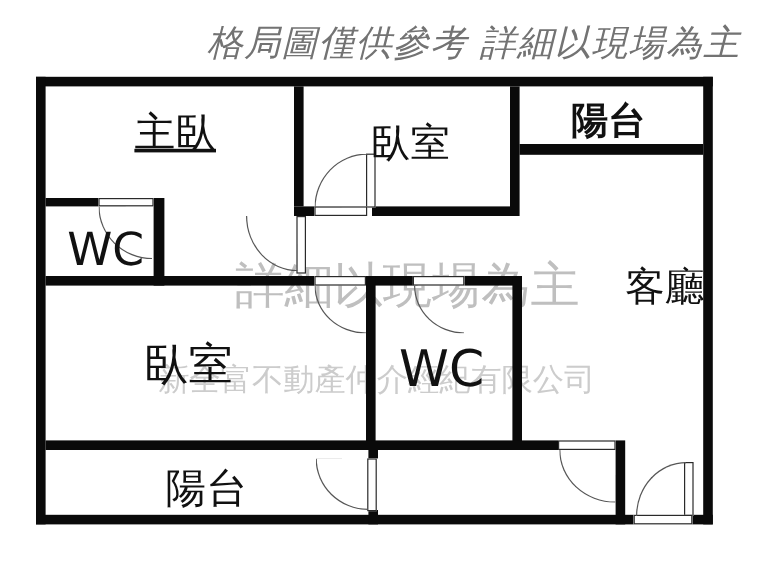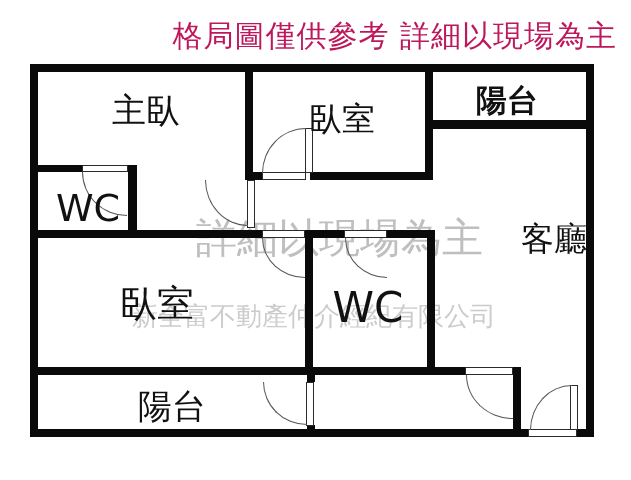--- a/index.html
+++ b/index.html
@@ -1,19 +1,19 @@
 <!DOCTYPE html>
 <html><head>
 <meta charset="utf-8">
 <style>
   html,body{margin:0;padding:0;background:#ffffff;}
   .canvas{position:relative;width:631px;height:480px;background:#ffffff;overflow:hidden;
           font-family:"DejaVu Sans","Liberation Sans",sans-serif;}
   .title{position:absolute;top:16px;right:14px;font-size:30px;letter-spacing:1px;
-         color:#be185d;white-space:nowrap;font-weight:400;}
+         color:#737373;white-space:nowrap;font-weight:400;font-style:italic;}
   .wm{position:absolute;font-family:"DejaVu Serif","Liberation Serif",serif;
       white-space:nowrap;user-select:none;}
   .wm1{left:196px;top:211px;font-size:41px;color:#bfbfbf;letter-spacing:0px;}
   .wm2{left:132px;top:299px;font-size:26px;color:#cccccc;letter-spacing:0px;}
   .wall{position:absolute;background:#0a0a0a;}
   .leaf{position:absolute;background:#ffffff;border:1px solid #2a2a2a;box-sizing:border-box;}
   .arc{position:absolute;box-sizing:border-box;}
   .arc-bl{border-left:1px solid #555;border-bottom:1px solid #555;border-bottom-left-radius:100% 100%;}
   .arc-tl{border-left:1px solid #555;border-top:1px solid #555;border-top-left-radius:100% 100%;}
   .room-label{position:absolute;transform:translateX(-50%);color:#111;white-space:nowrap;font-weight:400;}
@@ -65,21 +65,21 @@
 
   <div class="arc arc-bl" style="left:82px;top:172px;width:45px;height:44px;"></div>
   <div class="arc arc-bl" style="left:205px;top:180px;width:43px;height:46px;"></div>
   <div class="arc arc-tl" style="left:262px;top:128px;width:44px;height:45px;"></div>
   <div class="arc arc-bl" style="left:262px;top:238px;width:43px;height:40px;"></div>
   <div class="arc arc-bl" style="left:345px;top:238px;width:42px;height:40px;"></div>
   <div class="arc arc-bl" style="left:466px;top:375px;width:47px;height:44px;"></div>
   <div class="arc arc-bl" style="left:263px;top:382px;width:44px;height:43px;"></div>
   <div class="arc arc-tl" style="left:530px;top:385px;width:42px;height:45px;"></div>
 
-  <div class="room-label" style="left:146px;top:88px;font-size:34px;">主臥</div>
+  <div class="room-label" style="left:146px;top:88px;font-size:34px;text-decoration:underline;">主臥</div>
   <div class="room-label" style="left:342px;top:97px;font-size:33px;">臥室</div>
   <div class="room-label bold" style="left:507px;top:80px;font-size:31px;">陽台</div>
   <div class="room-label" style="left:88px;top:186px;font-size:38px;">WC</div>
   <div class="room-label" style="left:518px;top:217px;font-size:33px;margin-left:36px;">客廳</div>
   <div class="room-label" style="left:157px;top:279px;font-size:37px;">臥室</div>
   <div class="room-label" style="left:368px;top:283px;font-size:42px;">WC</div>
   <div class="room-label" style="left:172px;top:384px;font-size:34px;">陽台</div>
 
 </div>
 

